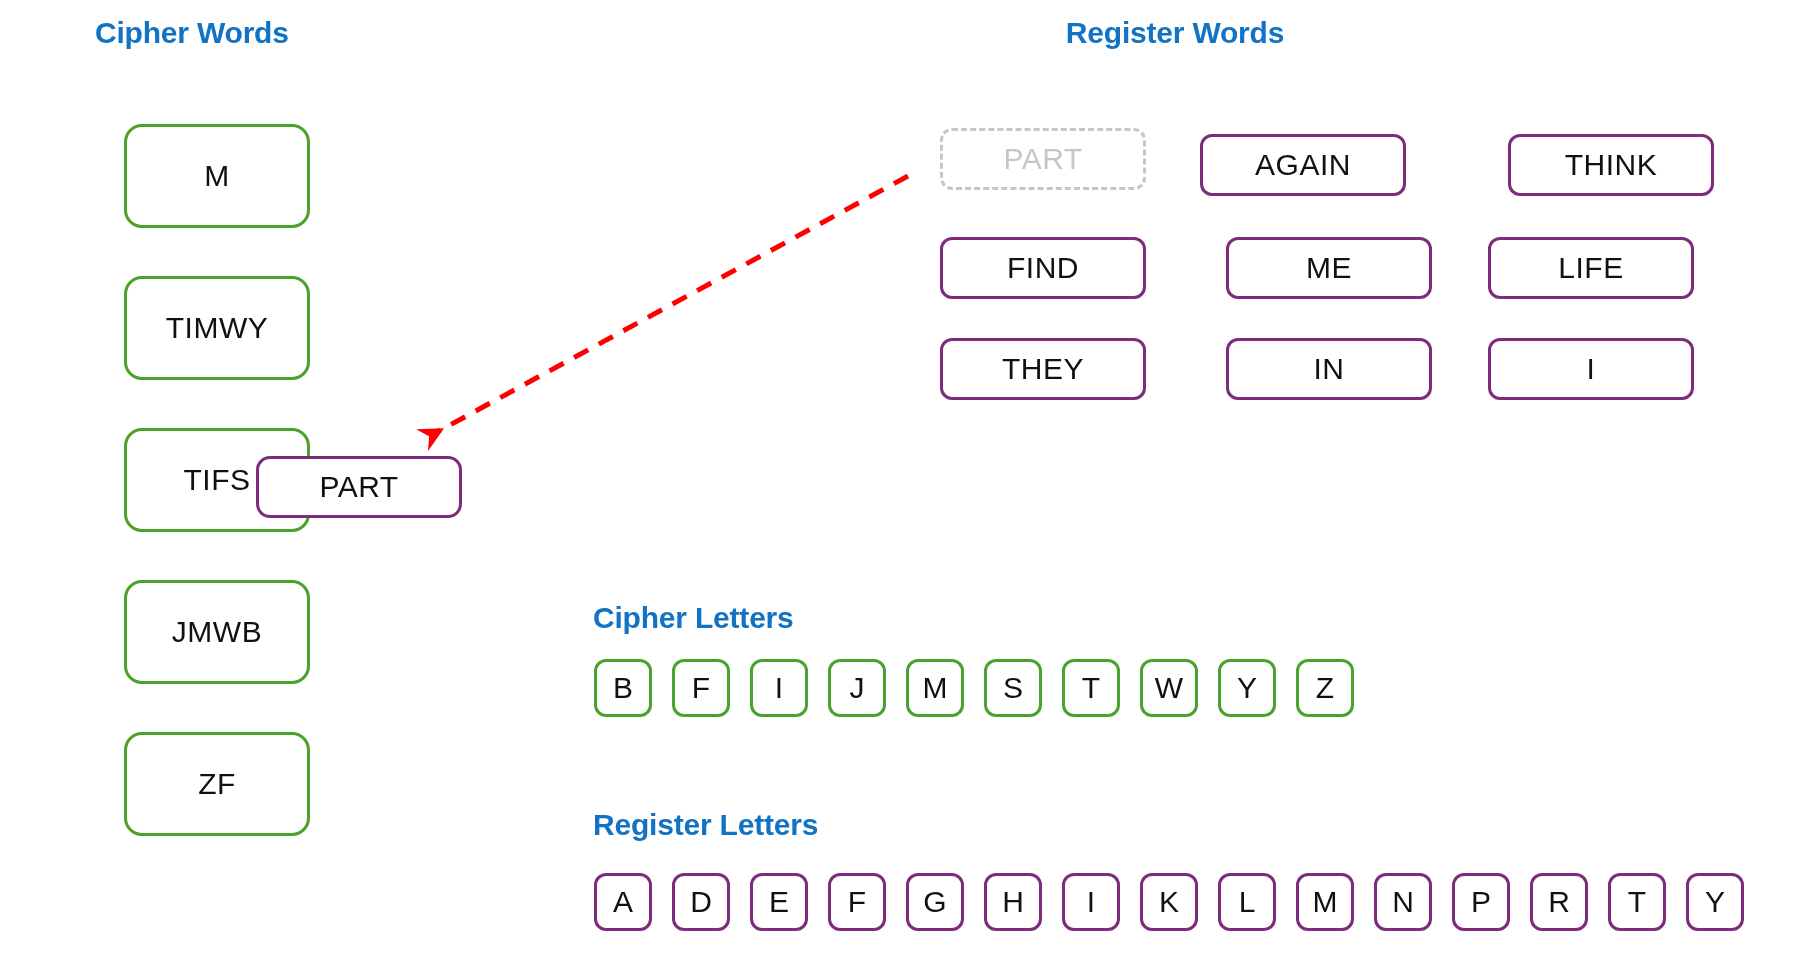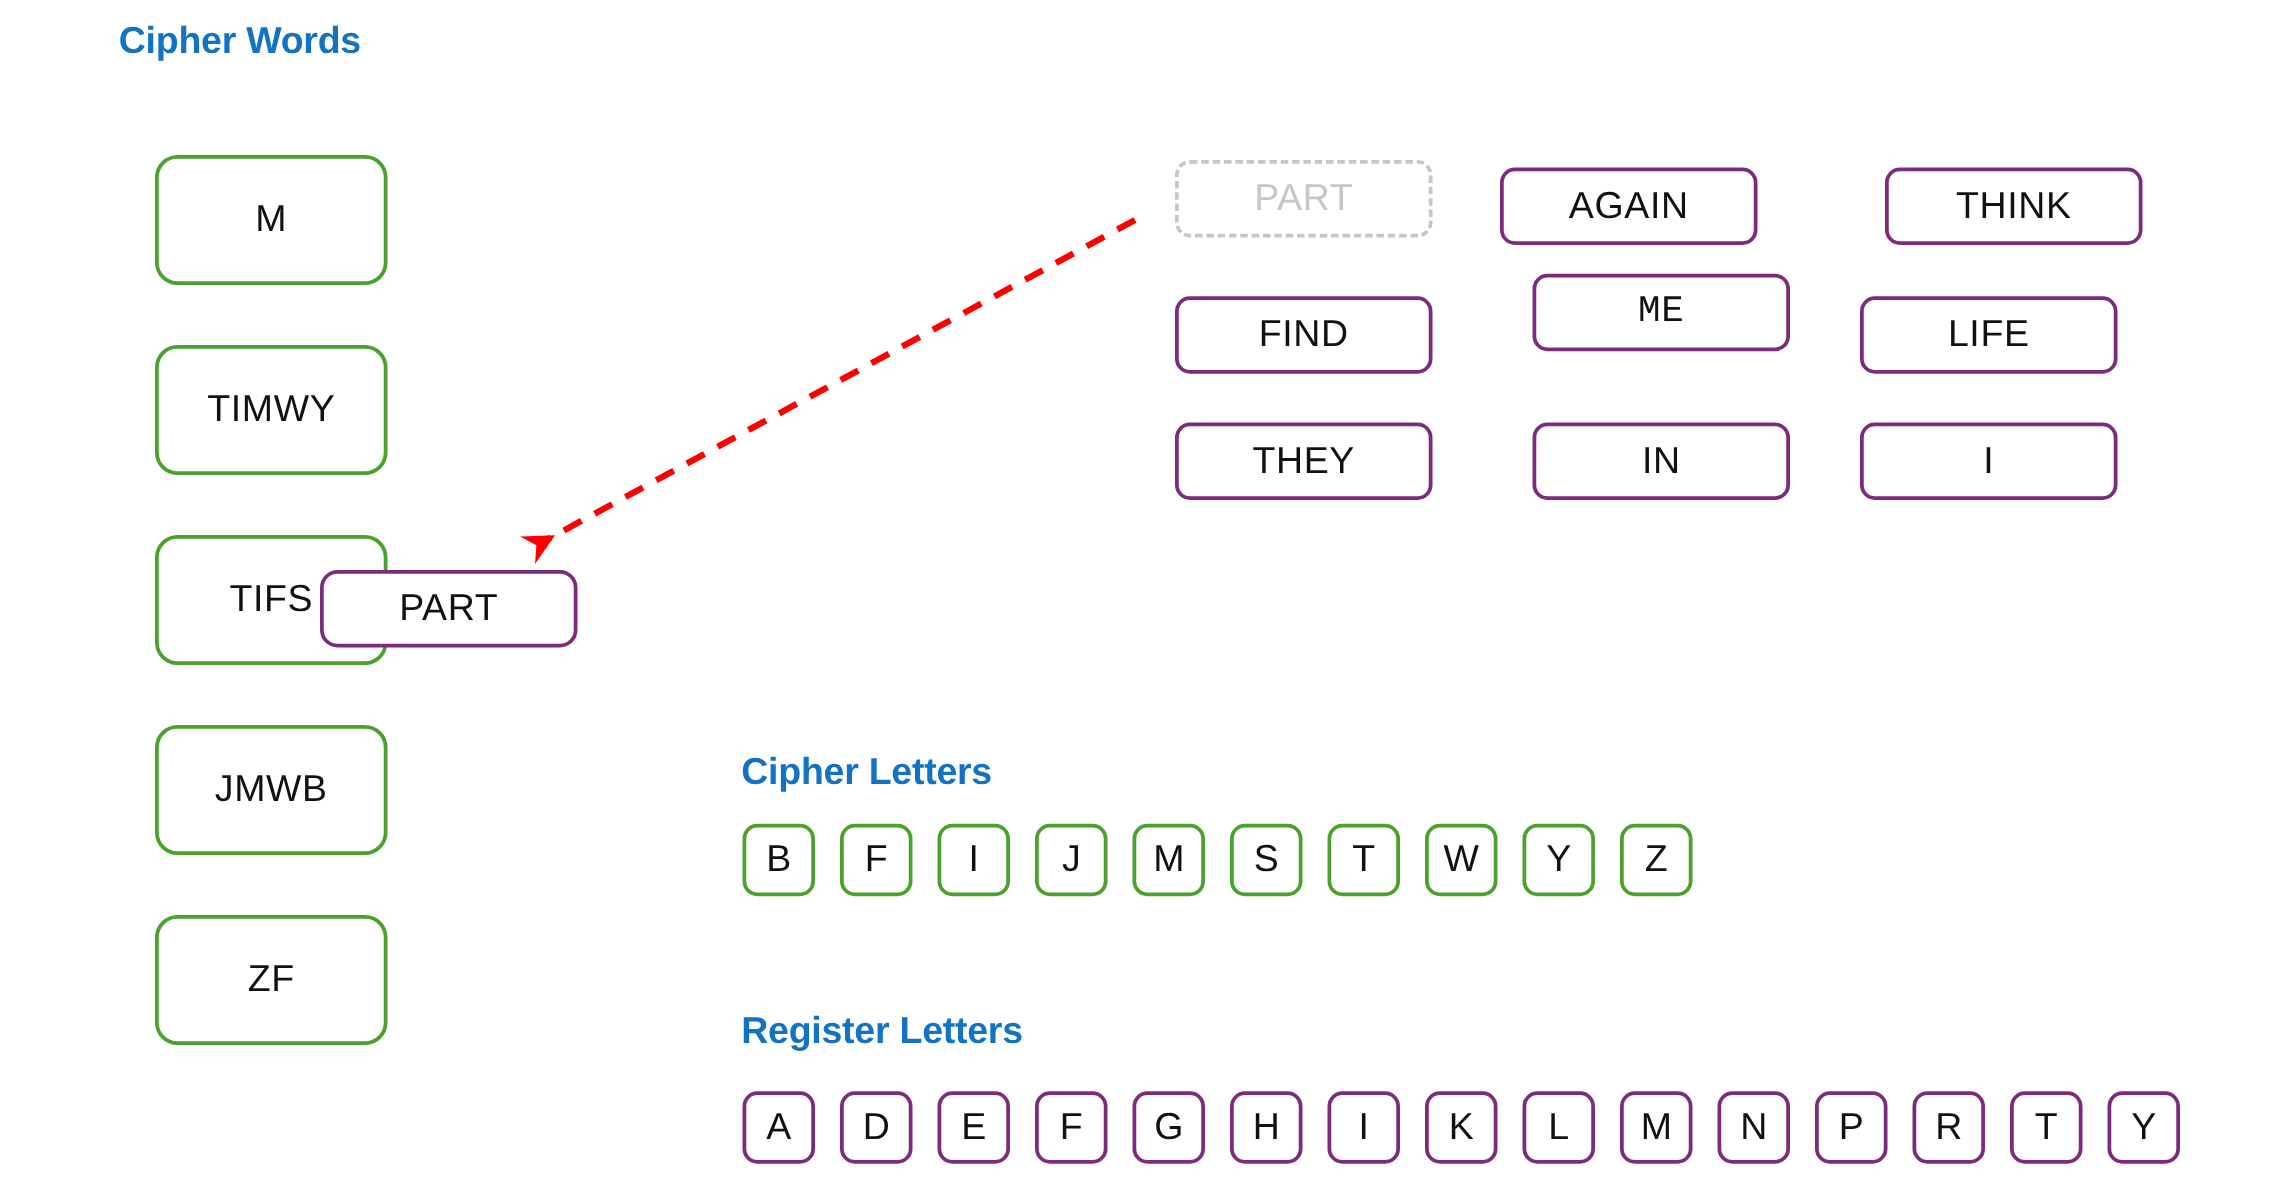--- a/index.html
+++ b/index.html
@@ -121,20 +121,21 @@
     z-index: 30;
   }
 </style>
 </head>
 <body>
 
 <div class="stage">
 
   <div class="section-title" id="title-cipher-words">Cipher Words</div>
 
+  <div class="section-title" id="title-register-words">Register Words</div>
 
   <div class="section-title" id="title-cipher-letters">Cipher Letters</div>
 
   <div class="section-title" id="title-register-letters">Register Letters</div>
 
   <div id="cipher-words-column">
       <div class="word-chip cipher-chip" style="left: 124px; top: 124px;">
         <span>M</span>
       </div>
       <div class="word-chip cipher-chip" style="left: 124px; top: 276px; justify-content: center;">
@@ -156,21 +157,21 @@
       </div>
       <div class="word-chip register-chip" style="left: 1200px; top: 134px;">
         <span>AGAIN</span>
       </div>
       <div class="word-chip register-chip" style="left: 1488px; top: 134px; margin-left: 20px;">
         <span>THINK</span>
       </div>
       <div class="word-chip register-chip" style="left: 940px; top: 237px;">
         <span>FIND</span>
       </div>
-      <div class="word-chip register-chip" style="left: 1226px; top: 219px; font-family: Liberation Mono, monospace;">
+      <div class="word-chip register-chip" style="left: 1226px; top: 237px;">
         <span>ME</span>
       </div>
       <div class="word-chip register-chip" style="left: 1488px; top: 237px;">
         <span>LIFE</span>
       </div>
       <div class="word-chip register-chip" style="left: 940px; top: 338px;">
         <span>THEY</span>
       </div>
       <div class="word-chip register-chip" style="left: 1226px; top: 338px;">
         <span>IN</span>

